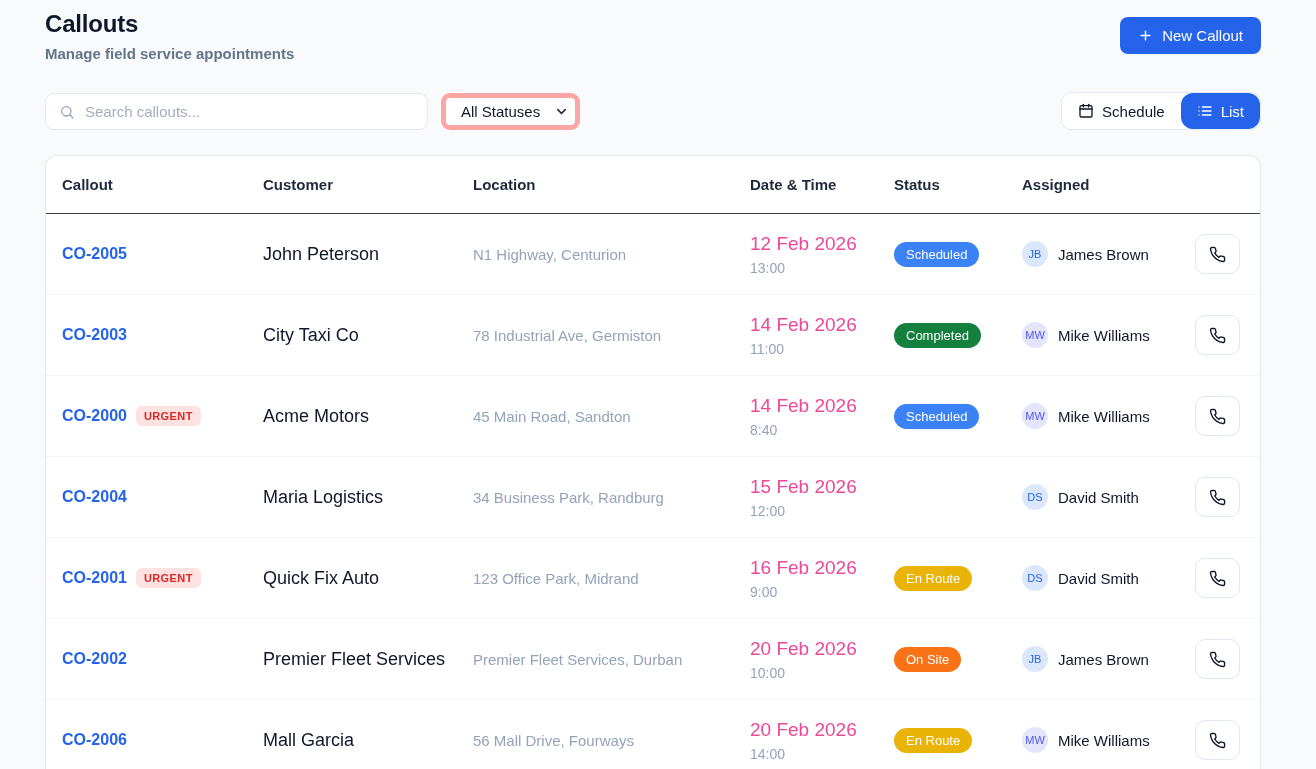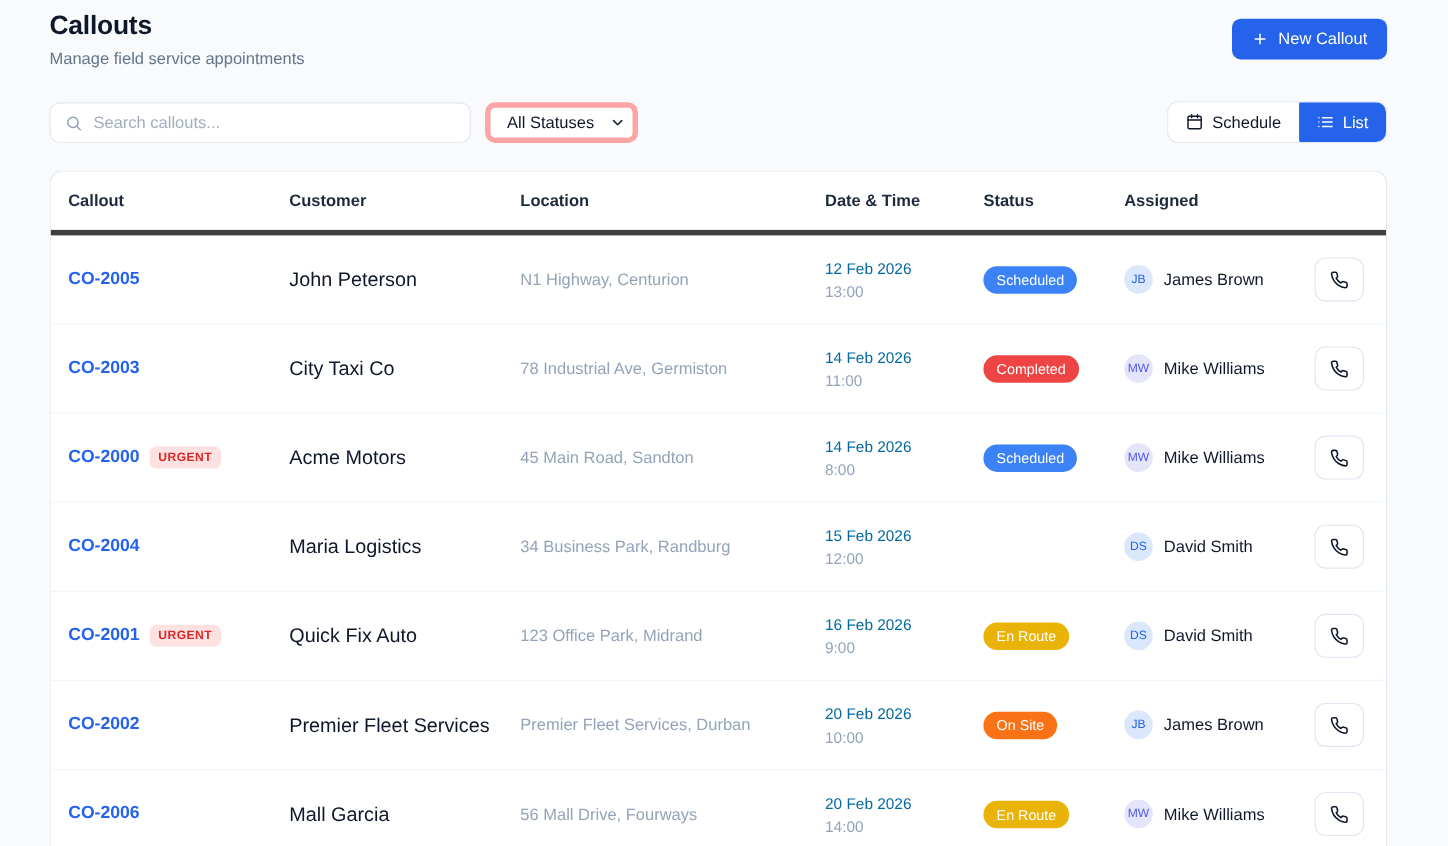--- a/index.html
+++ b/index.html
@@ -7,21 +7,21 @@
     width: 1316px; height: 769px; overflow: hidden;
     background: #f8fafc;
     font-family: "Liberation Sans", sans-serif;
     color: #0f172a;
   }
   .page { padding: 10px 55px 0 45px; }
 
   
   .page-header { display: flex; justify-content: space-between; align-items: flex-start; }
   .page-title { font-size: 24px; font-weight: 700; letter-spacing: -0.2px; }
-  .page-subtitle { margin-top: 7px; font-size: 15px; color: #64748b; }
+  .page-subtitle { margin-top: 7px; font-size: 15px; color: #64748b; font-weight: bold; }
   .btn-primary {
     display: inline-flex; align-items: center; gap: 9px;
     background: #2563eb; color: #fff; border: none; cursor: pointer;
     height: 37px; padding: 0 18px; margin-top: 7px;
     border-radius: 8px; font-size: 15px; font-family: inherit;
   }
   .btn-primary svg { display: block; }
 
   
   .toolbar { display: flex; align-items: center; margin-top: 30px; }
@@ -47,45 +47,45 @@
   .toolbar-spacer { flex: 1; }
   .view-toggle {
     display: flex; align-items: stretch; height: 38px;
     background: #fff; border: 1px solid #e2e8f0; border-radius: 10px; overflow: hidden;
   }
   .view-toggle .seg {
     display: inline-flex; align-items: center; gap: 8px;
     border: none; background: transparent; cursor: pointer;
     padding: 0 16px; font-size: 15px; font-family: inherit; color: #0f172a;
   }
-  .view-toggle .seg.active { background: #2563eb; color: #fff; border-radius: 1px; }
+  .view-toggle .seg.active { background: #2563eb; color: #fff; border-radius: 12px; }
 
   
   .card {
     margin-top: 25px; background: #fff;
     border: 1px solid #e2e8f0; border-radius: 12px 12px 0 0; border-bottom: none;
     height: 700px; overflow: hidden;
   }
   .grid-row {
     display: grid;
     grid-template-columns: 201px 210px 277px 144px 128px 1fr 56px;
     padding: 0 20px 0 16px; align-items: center;
   }
-  .thead { height: 58px; border-bottom: 5px solid #404040; }
+  .thead { height: 58px; border-bottom: 1px solid #404040; }
   .thead .th { font-size: 15px; font-weight: 700; color: #1e293b; }
   .trow { height: 81px; border-bottom: 1px solid #f1f5f9; }
   .cell-callout { display: flex; align-items: center; gap: 9px; }
   .callout-link { color: #2563eb; font-size: 16px; font-weight: 700; text-decoration: none; cursor: pointer; }
   .urgent-badge {
     font-size: 11px; font-weight: 700; letter-spacing: 0.4px;
     padding: 4px 8px; border-radius: 6px;
   }
   .cell-customer { font-size: 18px; color: #0f172a; }
   .cell-location { font-size: 15px; color: #94a3b8; }
-  .cell-datetime .date { font-size: 14px; color: #0369a1; }
+  .cell-datetime .date { font-size: 19px; color: #ec4899; }
   .cell-datetime .time { font-size: 14px; color: #94a3b8; margin-top: 5px; }
   .status-badge {
     display: inline-block; color: #fff; font-size: 13px; font-weight: 500;
     padding: 5px 12px; border-radius: 999px;
   }
   .cell-assigned { display: flex; align-items: center; gap: 10px; }
   .avatar {
     width: 26px; height: 26px; border-radius: 50%;
     display: inline-flex; align-items: center; justify-content: center;
     font-size: 11px; font-weight: 400;
@@ -198,21 +198,21 @@
       <a class="callout-link">CO-2003</a>
 
     </div>
     <div class="cell cell-customer">City Taxi Co</div>
     <div class="cell cell-location">78 Industrial Ave, Germiston</div>
     <div class="cell cell-datetime">
       <div class="date">14 Feb 2026</div>
       <div class="time">11:00</div>
     </div>
     <div class="cell cell-status">
-      <span class="status-badge" style="background: #ef4444;">Completed</span>
+      <span class="status-badge" style="background: #15803d;">Completed</span>
     </div>
     <div class="cell cell-assigned">
       <span class="avatar" style="background: rgb(228, 228, 251); color: rgb(79, 90, 232);">MW</span>
       <span class="assignee-name">Mike Williams</span>
     </div>
     <div class="cell cell-action">
       <button class="phone-btn">
         <svg width="17" height="17" viewBox="0 0 24 24" fill="none" stroke="currentColor" stroke-width="2" stroke-linecap="round" stroke-linejoin="round">
                 <path d="M22 16.92v3a2 2 0 0 1-2.18 2 19.79 19.79 0 0 1-8.63-3.07 19.5 19.5 0 0 1-6-6 19.79 19.79 0 0 1-3.07-8.67A2 2 0 0 1 4.11 2h3a2 2 0 0 1 2 1.72 12.84 12.84 0 0 0 .7 2.81 2 2 0 0 1-.45 2.11L8.09 9.91a16 16 0 0 0 6 6l1.27-1.27a2 2 0 0 1 2.11-.45 12.84 12.84 0 0 0 2.81.7A2 2 0 0 1 22 16.92z"></path>
               </svg>
@@ -222,21 +222,21 @@
 
   <div class="grid-row trow">
     <div class="cell cell-callout">
       <a class="callout-link">CO-2000</a>
       <span class="urgent-badge" style="background: rgb(254, 226, 226); color: rgb(220, 38, 38);">URGENT</span>
     </div>
     <div class="cell cell-customer">Acme Motors</div>
     <div class="cell cell-location">45 Main Road, Sandton</div>
     <div class="cell cell-datetime">
       <div class="date">14 Feb 2026</div>
-      <div class="time">8:00</div>
+      <div class="time">8:40</div>
     </div>
     <div class="cell cell-status">
       <span class="status-badge" style="background: rgb(59, 130, 246);">Scheduled</span>
     </div>
     <div class="cell cell-assigned">
       <span class="avatar" style="background: rgb(228, 228, 251); color: rgb(79, 90, 232);">MW</span>
       <span class="assignee-name">Mike Williams</span>
     </div>
     <div class="cell cell-action">
       <button class="phone-btn">

